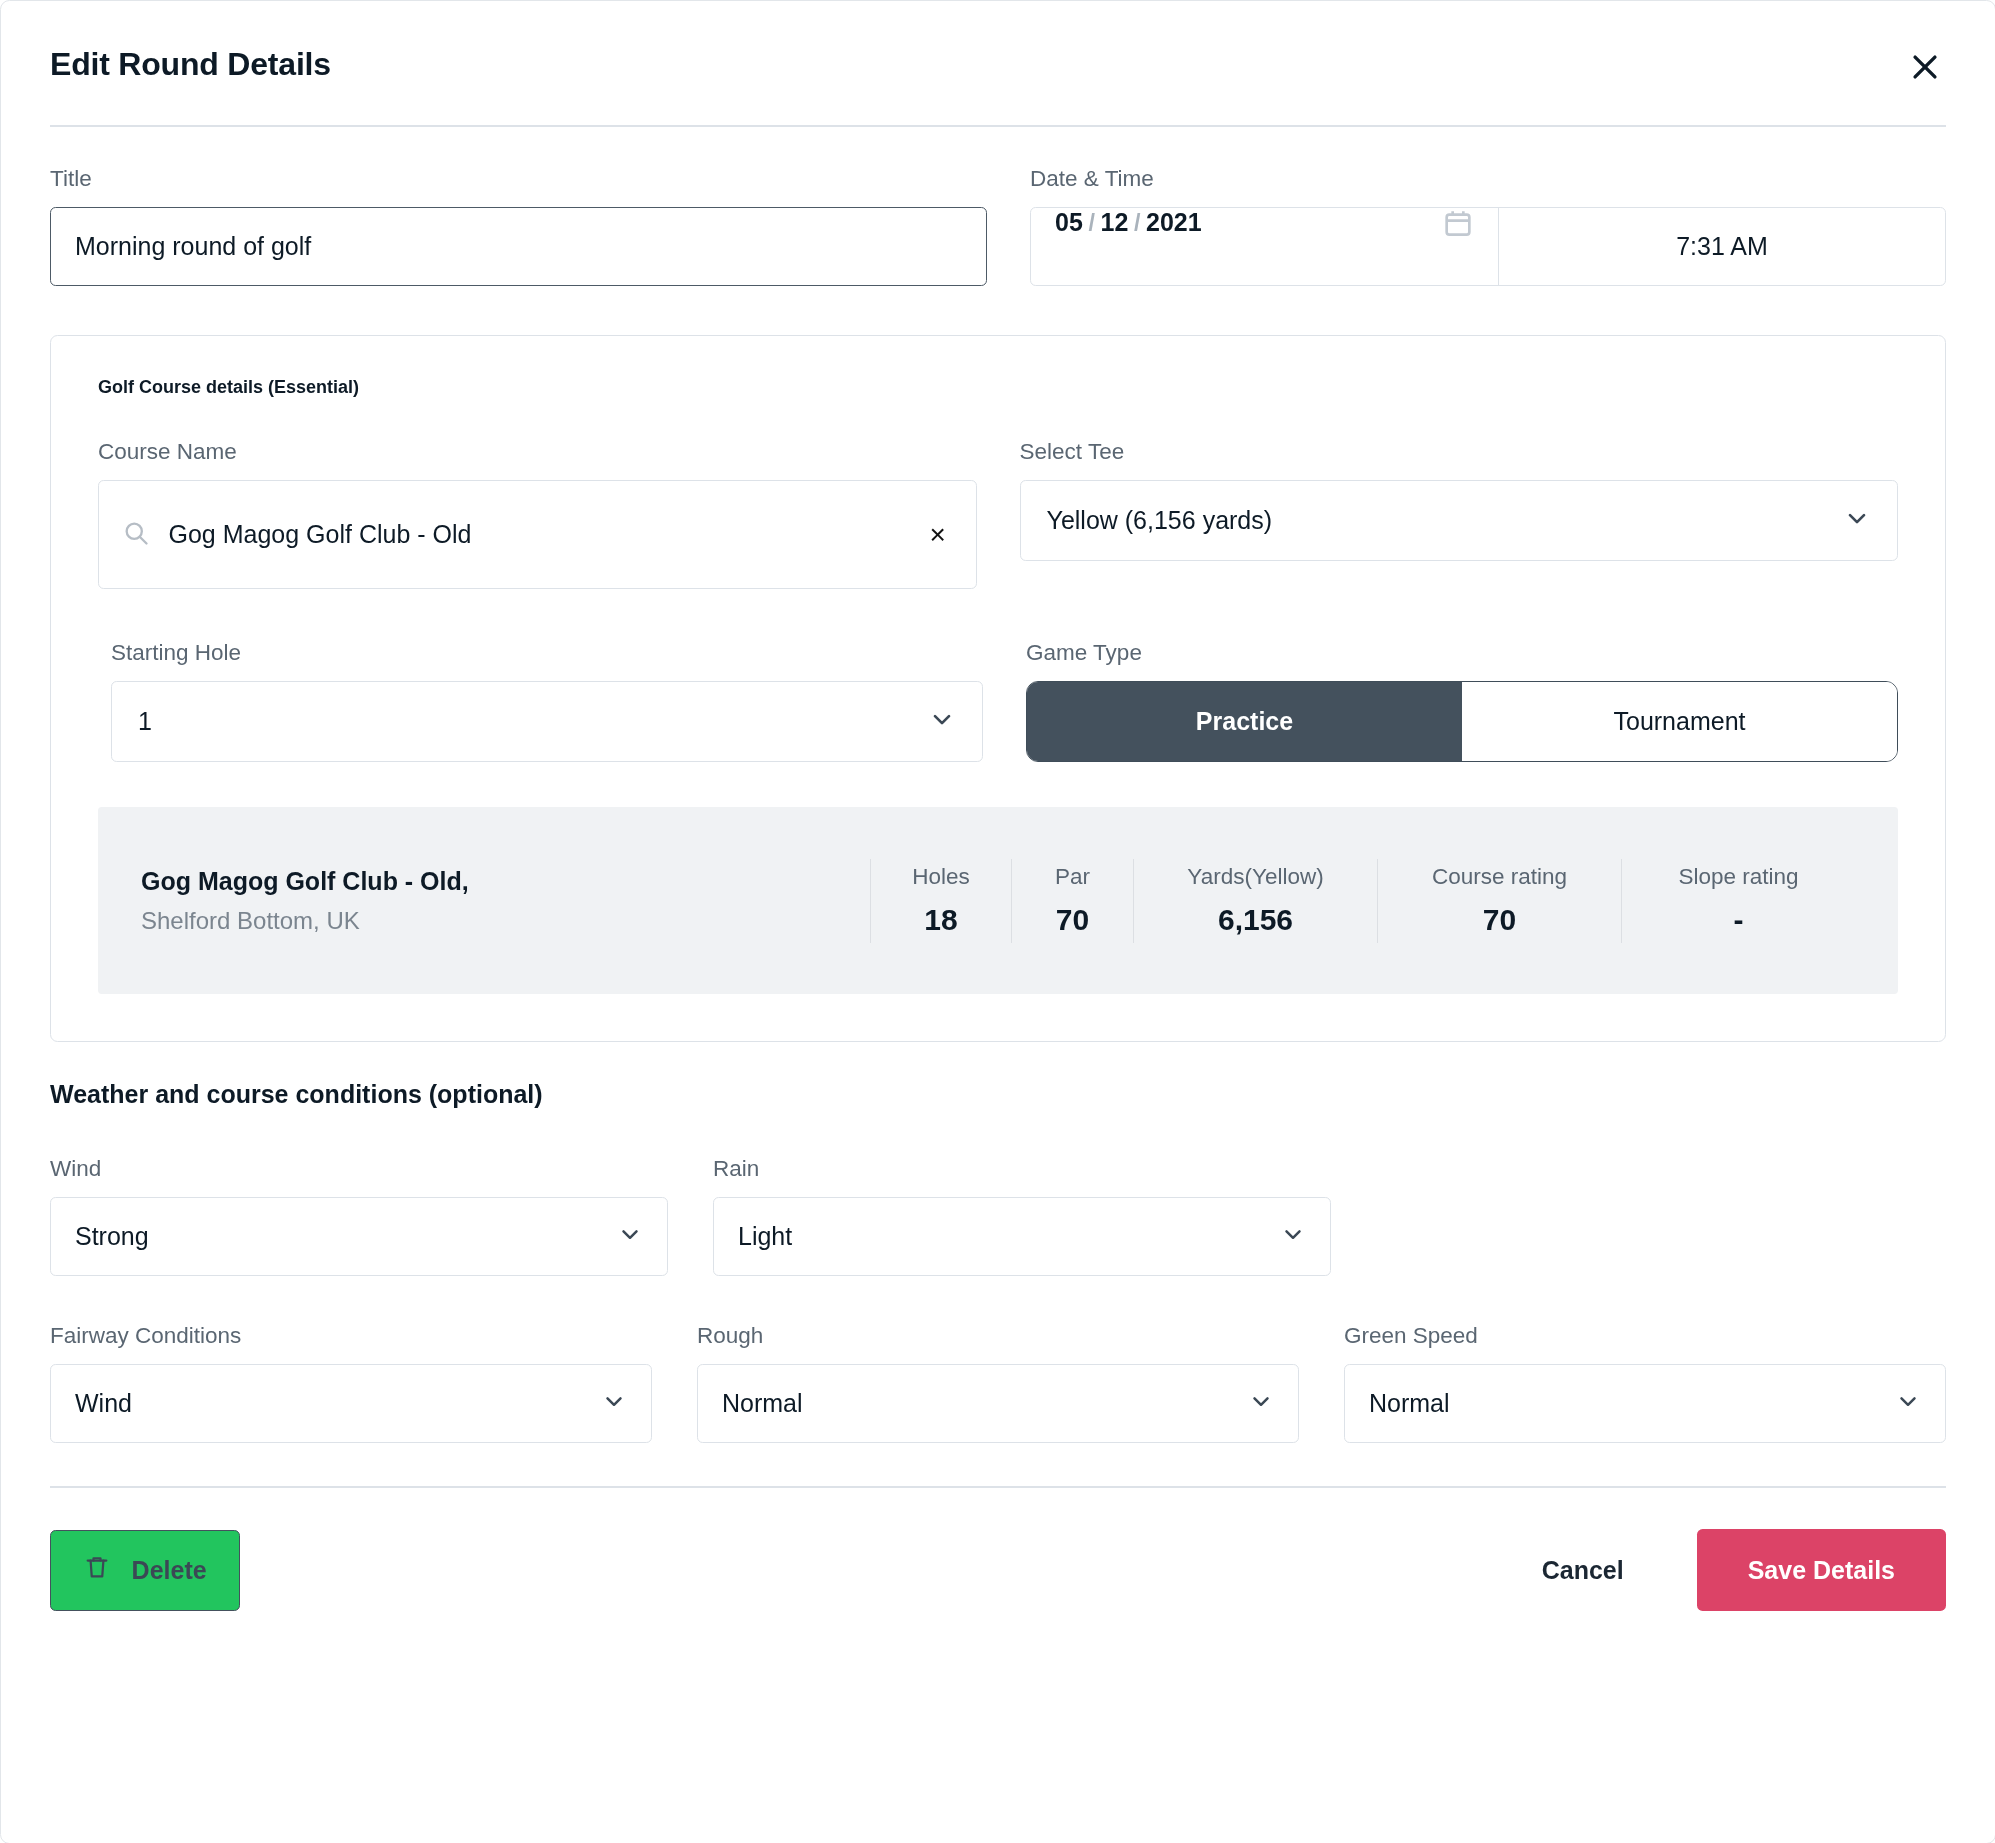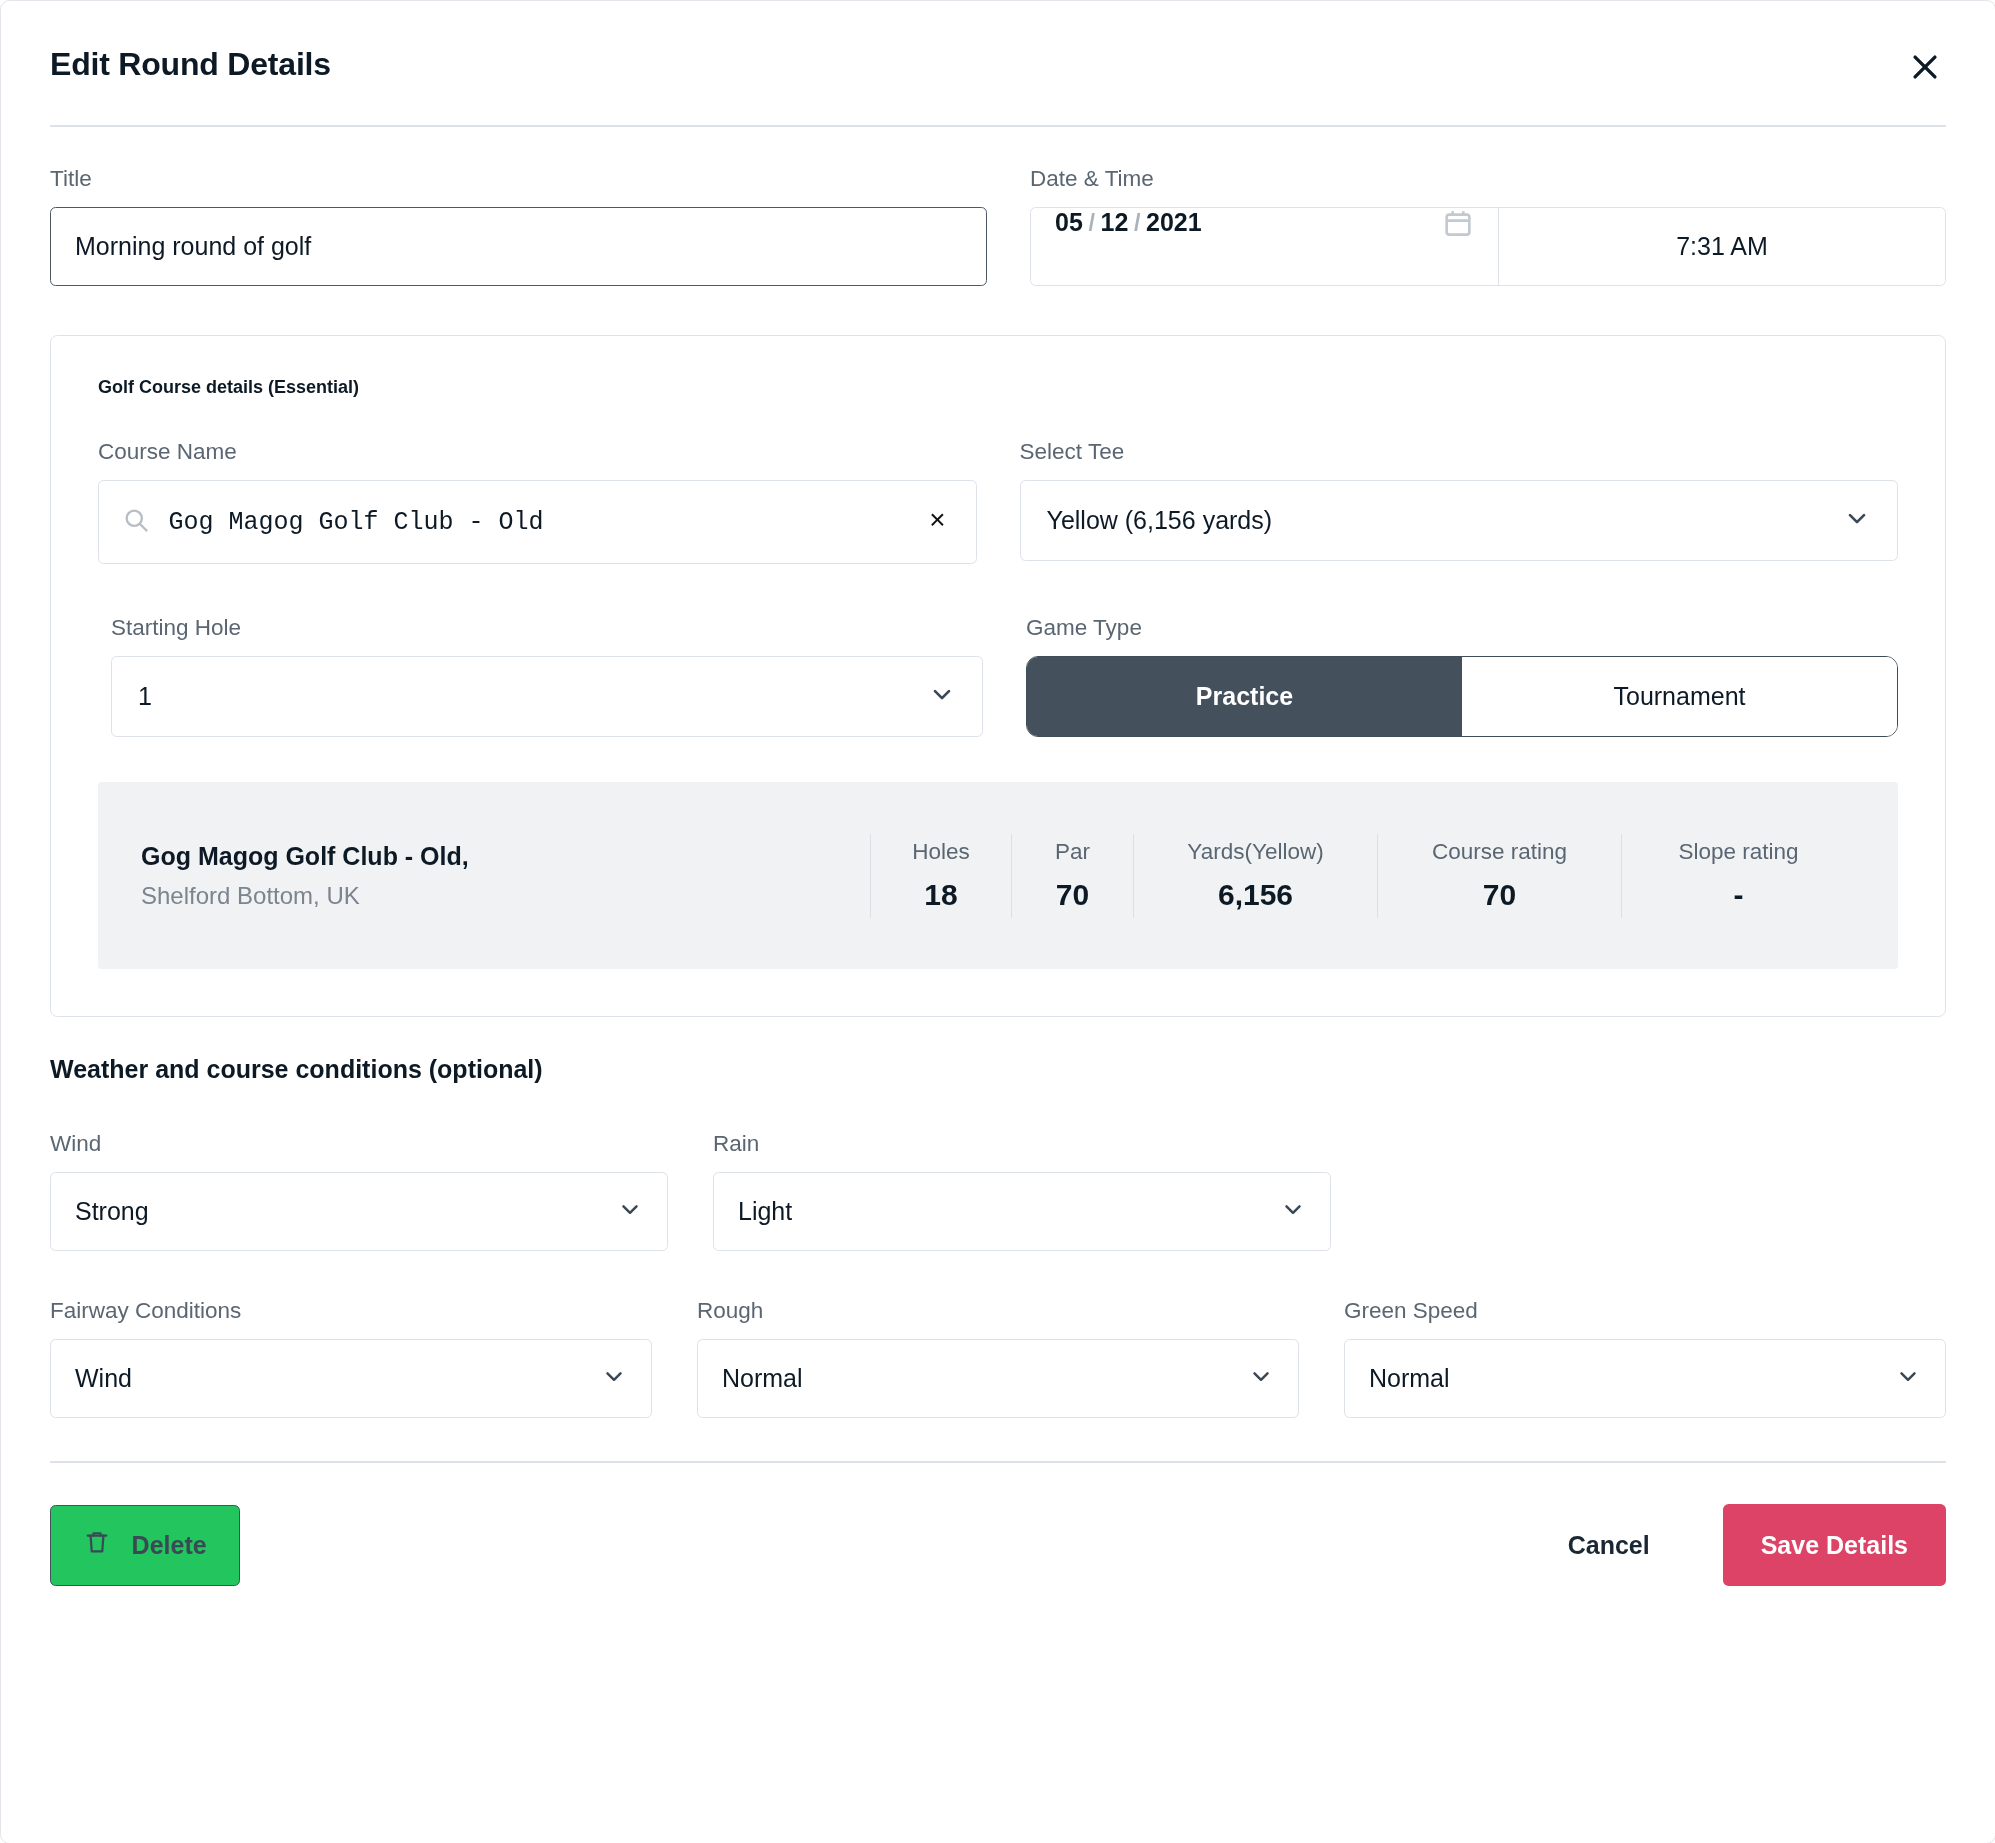--- a/index.html
+++ b/index.html
@@ -134,29 +134,28 @@
     margin-bottom: 41px;
   }
 
   .grid-2 {
     display: flex;
     gap: 43px;
   }
   .grid-2 > div { flex: 1; }
 
   .search-box {
-    height: 84px;
+    height: 109px;
     border: 1.9px solid #dde2e8;
     border-radius: 5.6px;
     display: flex;
     align-items: center;
     padding: 0 24px 0 22.5px;
     gap: 19px;
     background: #fff;
-    font-family: Liberation Mono, monospace;
   }
   .search-box .value {
     flex: 1;
     font-size: 25px;
     color: #0d1a26;
   }
   .clear-x {
     font-size: 28px;
     color: #111;
     line-height: 1;
@@ -306,21 +305,21 @@
     border: none;
     font-size: 25px;
     font-weight: bold;
     color: #1b2733;
     cursor: pointer;
     padding: 9.4px 24px;
     font-family: "Liberation Sans", sans-serif;
   }
   .btn-save {
     height: 82px;
-    padding: 0 38px;
+    padding: 0 51px;
     border: none;
     border-radius: 5.6px;
     background: #dc4367;
     color: #ffffff;
     font-size: 25px;
     font-weight: bold;
     cursor: pointer;
     font-family: "Liberation Sans", sans-serif;
   }
 </style>

